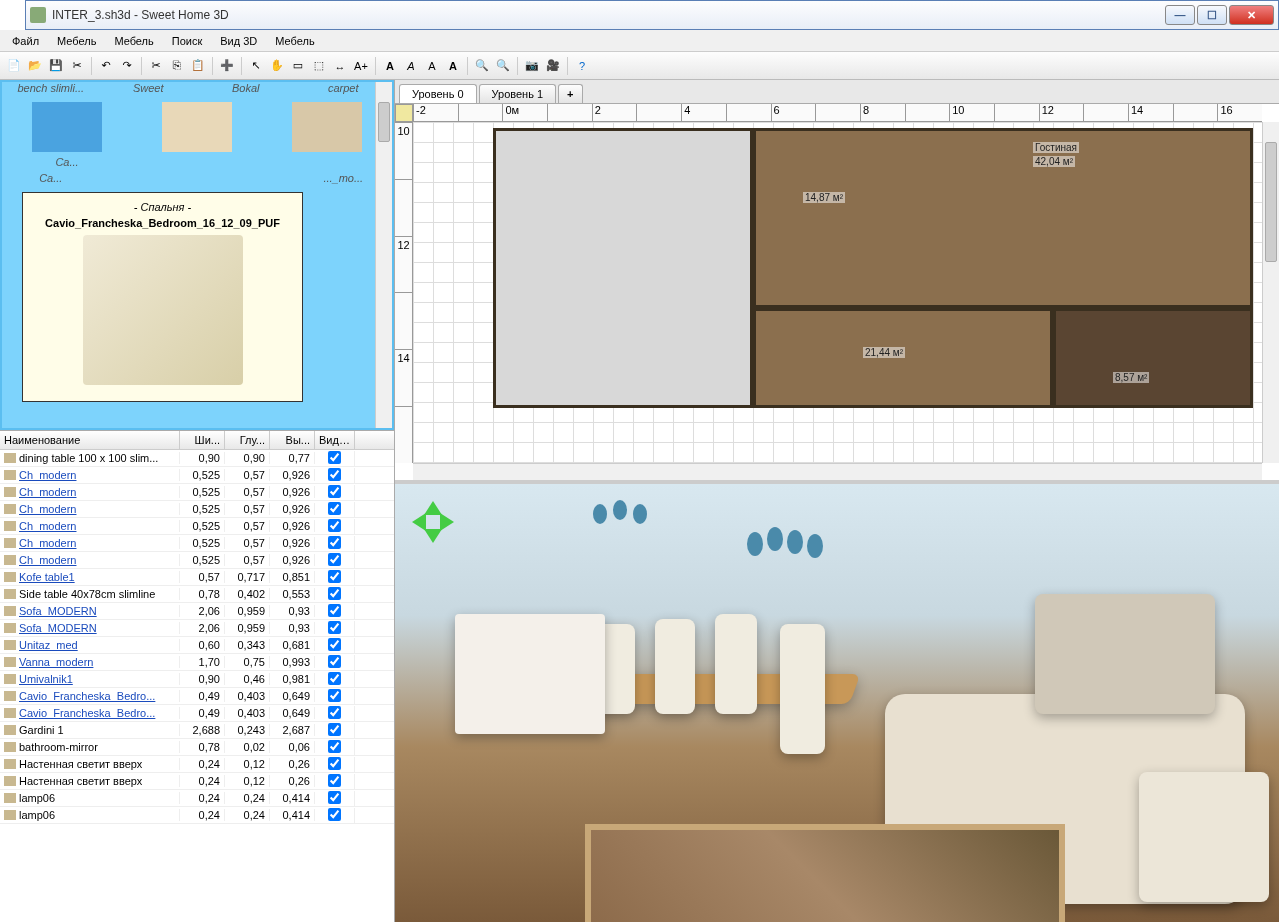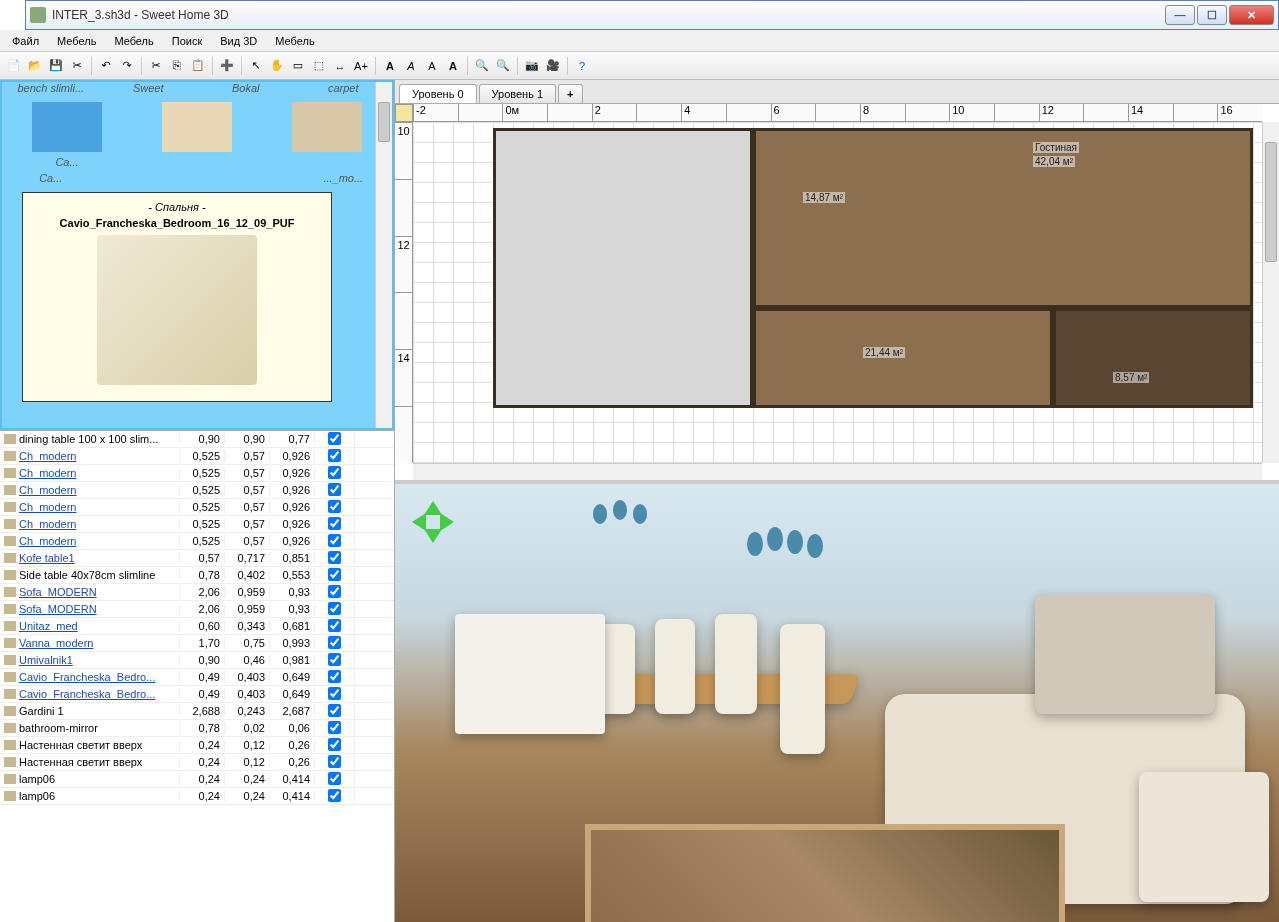--- a/index.html
+++ b/index.html
@@ -31,21 +31,21 @@
 
 .catalog-grid { height: 350px; border: 2px solid #5bbef0; background: #7dd3fc; position: relative; overflow: hidden; padding: 0; }
 .cat-row { display: flex; justify-content: space-around; margin-bottom: 4px; }
 .cat-item { width: 88px; text-align: center; font-style: italic; color: #555; }
 .cat-item .label { font-size: 11px; white-space: nowrap; overflow: hidden; text-overflow: ellipsis; }
 .cat-item .thumb { width: 70px; height: 50px; margin: 4px auto; background: #eee; display: flex; align-items: center; justify-content: center; }
 .cat-item.selected .thumb { background: #4aa3e0; }
 .scrollbar-v { position: absolute; right: 0; top: 0; bottom: 0; width: 17px; background: #f0f0f0; border-left: 1px solid #ccc; }
 .scrollbar-v .thumb-sb { background: #cdcdcd; border: 1px solid #aaa; height: 40px; margin: 20px 2px; border-radius: 2px; }
 
-.tooltip { position: absolute; left: 20px; top: 110px; width: 310px; height: 210px; background: #fffde8; border: 1px solid #333; padding: 8px; text-align: center; z-index: 10; }
+.tooltip { position: absolute; left: 20px; top: 110px; width: 281px; height: 210px; background: #fffde8; border: 1px solid #333; padding: 8px; text-align: center; z-index: 10; }
 .tooltip .cat { font-style: italic; }
 .tooltip .name { font-weight: bold; margin: 4px 0; }
 .tooltip .img { width: 160px; height: 150px; margin: 6px auto; background: linear-gradient(135deg, #f0ead6, #d8cfa8); border-radius: 4px; }
 
 .furniture-table { flex: 1; overflow: auto; border-top: 1px solid #aaa; }
 .ft-header { display: flex; background: linear-gradient(#fff, #e8e8e8); border-bottom: 1px solid #ccc; position: sticky; top: 0; }
 .ft-header div { padding: 3px 4px; border-right: 1px solid #ccc; overflow: hidden; white-space: nowrap; text-overflow: ellipsis; }
 .ft-row { display: flex; border-bottom: 1px solid #eee; align-items: center; height: 17px; }
 .ft-row div { padding: 0 4px; border-right: 1px solid #eee; overflow: hidden; white-space: nowrap; text-overflow: ellipsis; }
 .col-name { width: 180px; display: flex; align-items: center; gap: 3px; }
@@ -193,20 +193,27 @@
         <div class="name">Cavio_Francheska_Bedroom_16_12_09_PUF</div>
         <div class="img"></div>
       </div>
 
       <div class="scrollbar-v">
           <div class="thumb-sb"></div>
         </div>
     </div>
 
     <div class="furniture-table">
+      <div class="ft-header">
+        <div class="col-name">Наименование</div>
+        <div class="col-num">Ши...</div>
+        <div class="col-num">Глу...</div>
+        <div class="col-num">Вы...</div>
+        <div class="col-vis">Види...</div>
+      </div>
       <div id="ft-body">
           <div class="ft-row">
             <div class="col-name">
               <span class="ico"></span>
               <span class="">dining table 100 x 100 slim...</span>
             </div>
             <div class="col-num">0,90</div>
             <div class="col-num">0,90</div>
             <div class="col-num">0,77</div>
             <div class="col-vis"><input type="checkbox" checked="" style=""></div>

